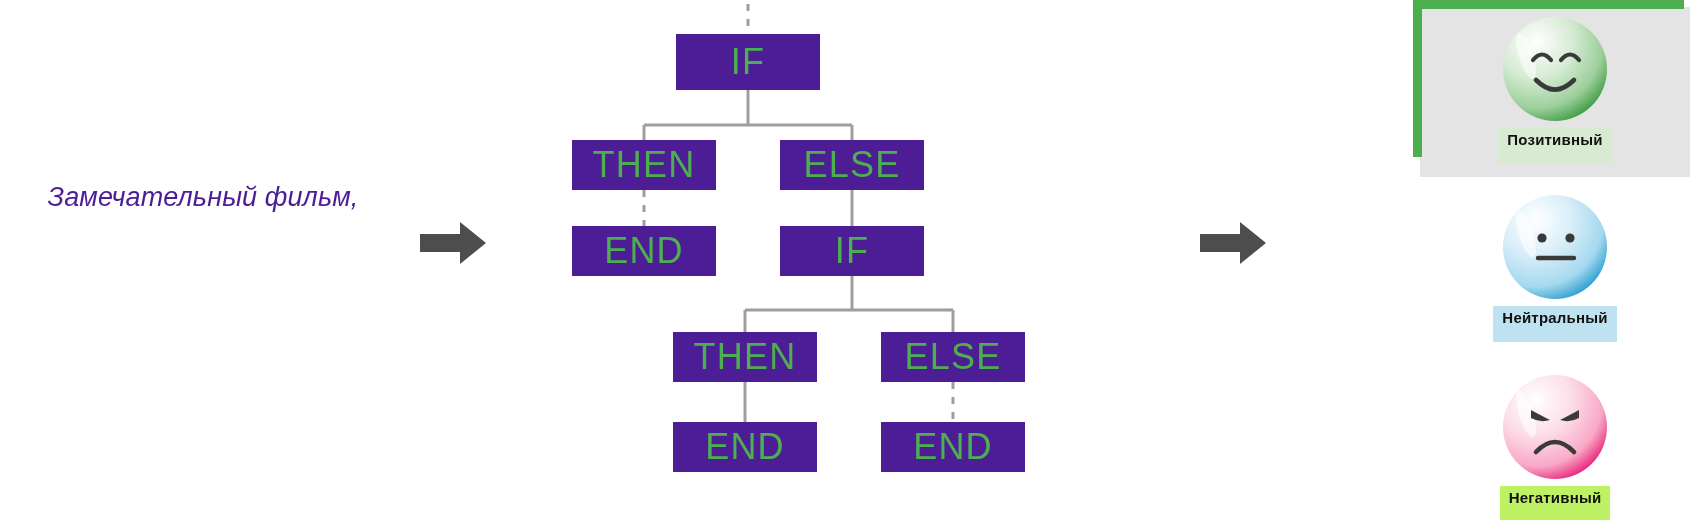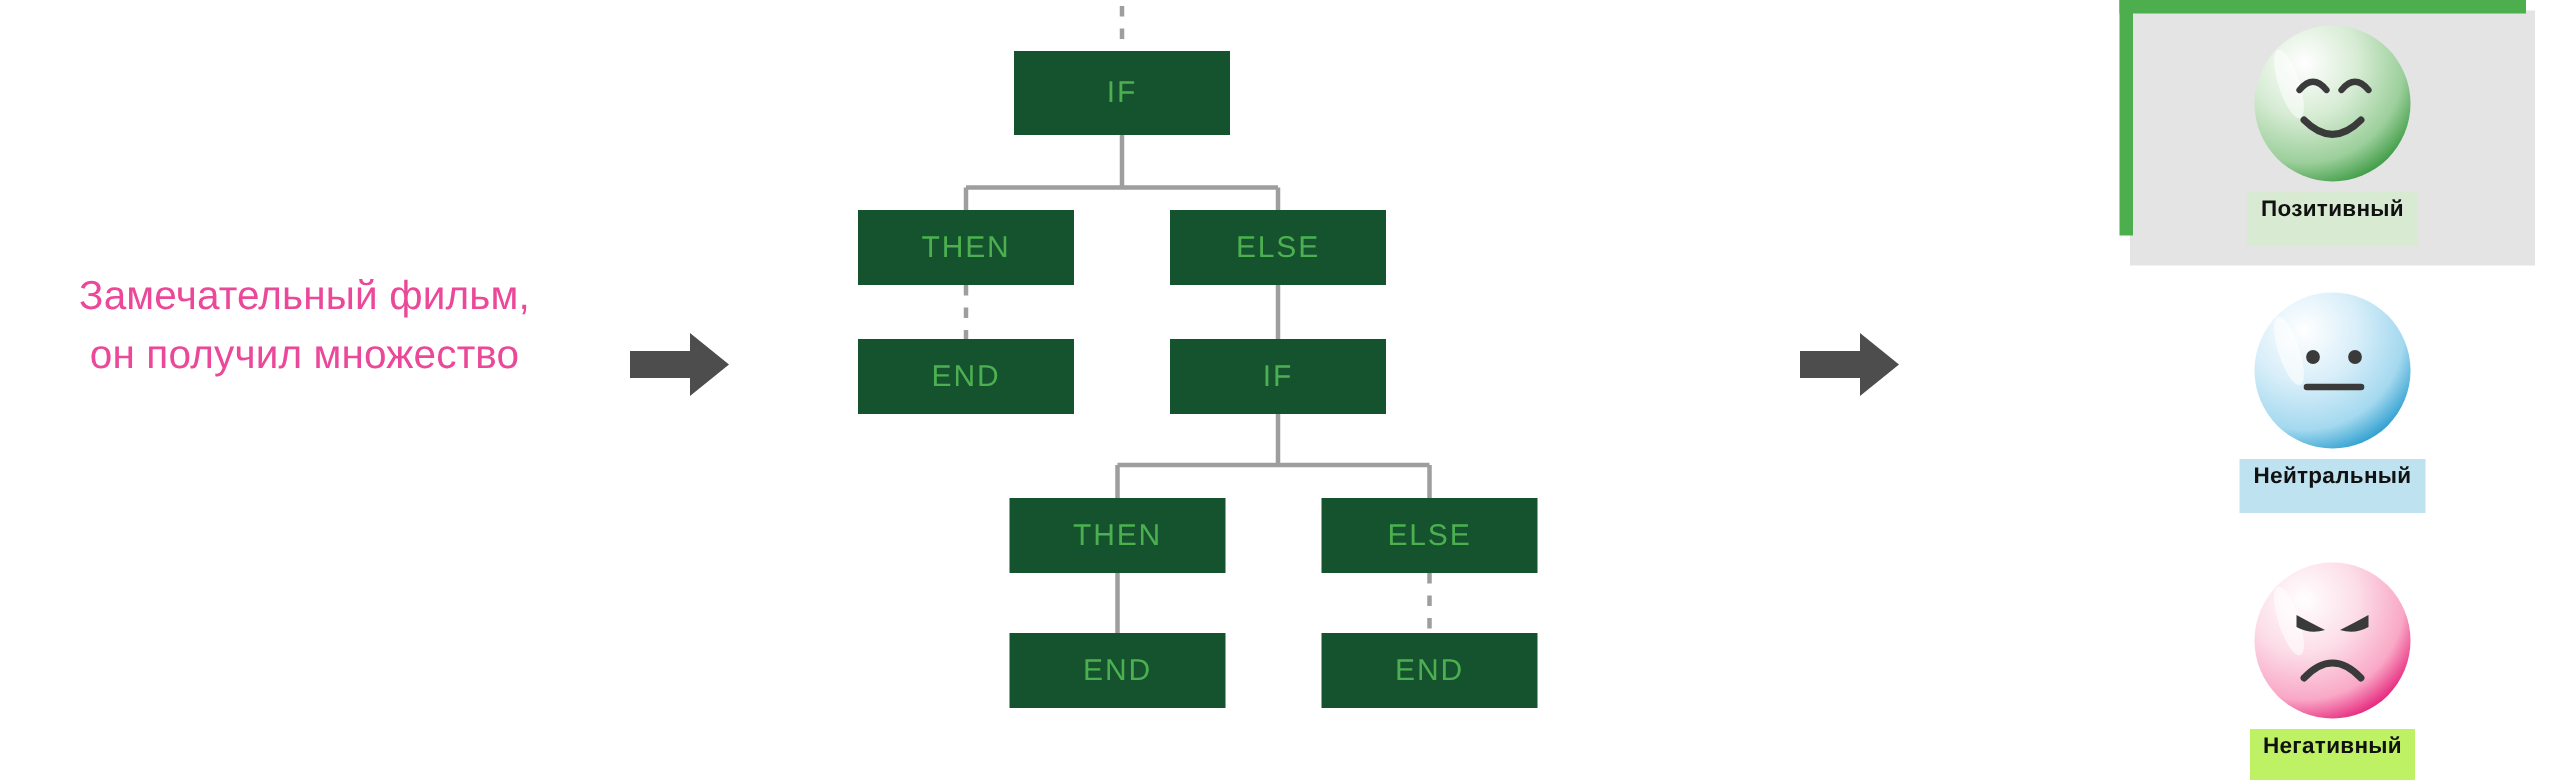--- a/index.html
+++ b/index.html
@@ -12,36 +12,37 @@
   #stage { position: relative; width: 1700px; height: 520px; }
 
   
   #input-sentence {
     position: absolute;
     left: 18px; top: 178px;
     width: 370px;
     text-align: center;
     font-size: 27px;
     line-height: 39px;
-    color: #ec4899;
+    color: #4c1d95;
     letter-spacing: 0.1px;
+    font-style: italic;
   }
 
   
   .block-arrow { position: absolute; }
   .block-arrow svg { display: block; }
 
   
   #tree { position: absolute; left: 0; top: 0; width: 1120px; height: 520px; }
   #tree-edges { position: absolute; left: 0; top: 0; }
   .node {
     position: absolute;
-    background: #14532d;
+    background: #4c1d95;
     color: #4cb050;
-    font-size: 20px;
+    font-size: 36px;
     letter-spacing: 1.2px;
     display: flex;
     align-items: center;
     justify-content: center;
   }
 
   
   #sentiment { position: absolute; left: 1300px; top: 0; width: 400px; height: 520px; }
 
   .sent-panel { position: absolute; }
@@ -76,21 +77,20 @@
   .label-neutral  { background: #bfe2f0; }
   .label-negative { background: #bef264; }
 </style>
 </head>
 <body>
 
 <div id="stage">
 
   <div id="input-sentence">
     <div>Замечательный фильм,</div>
-    <div>он получил множество</div>
   </div>
 
   <div class="block-arrow" style="left:420px; top:222px;">
     <svg width="66" height="42" viewBox="0 0 66 42">
       <polygon points="0,12 40,12 40,0 66,21 40,42 40,30 0,30" fill="#4d4d4d"></polygon>
     </svg>
   </div>
 
   <div id="tree">
 

